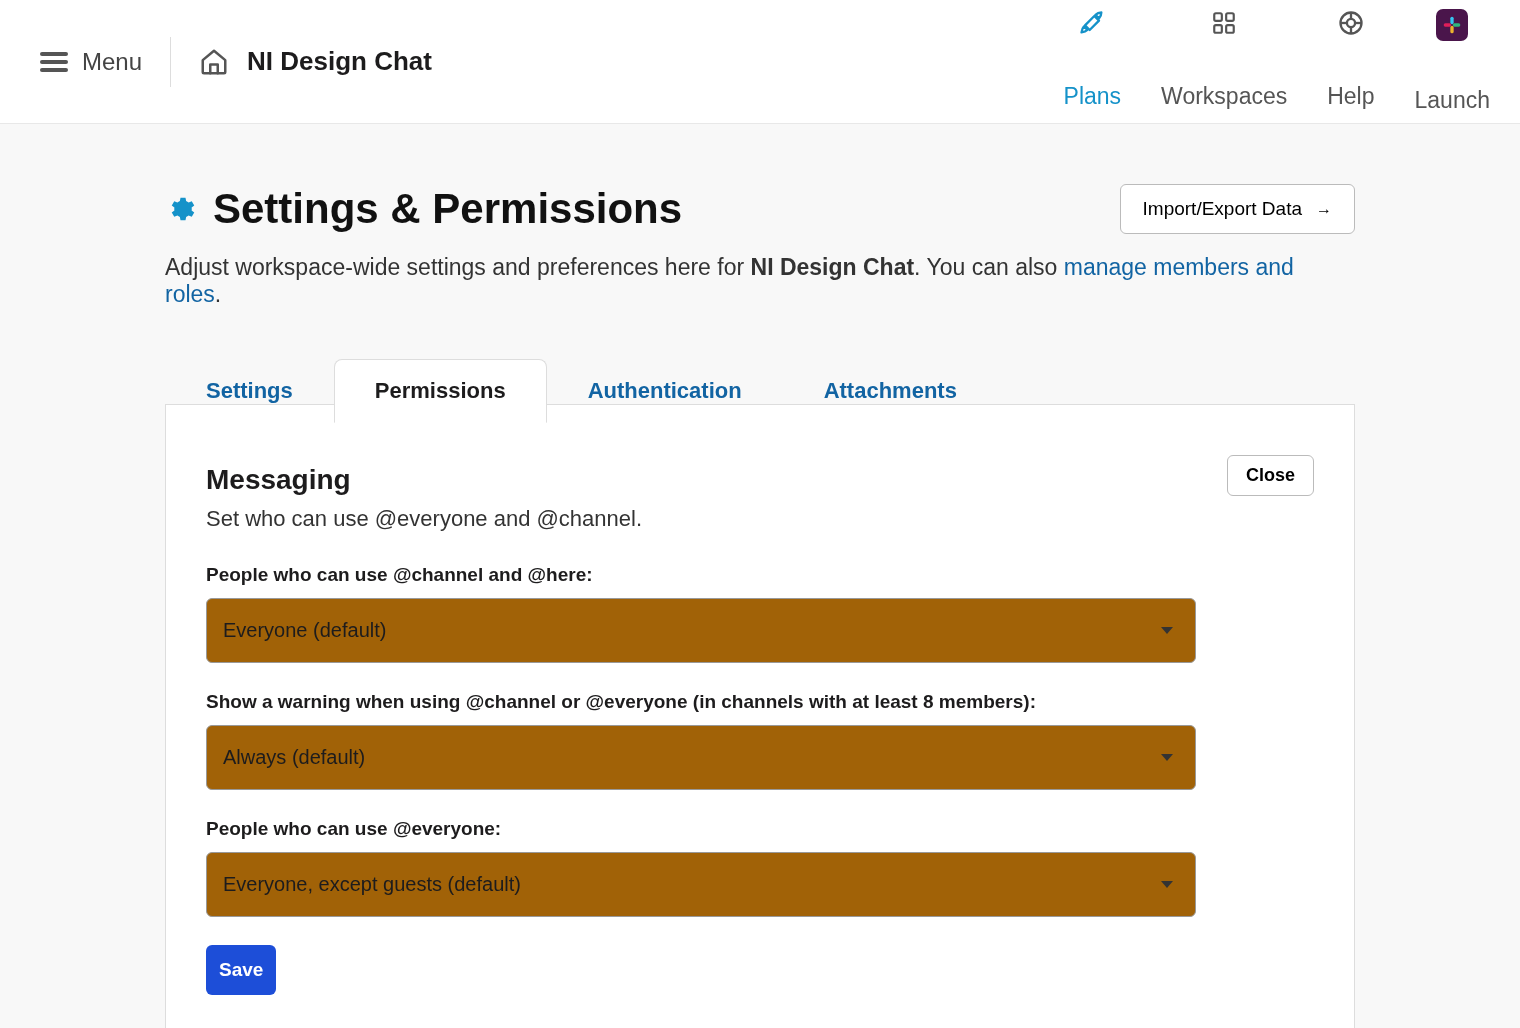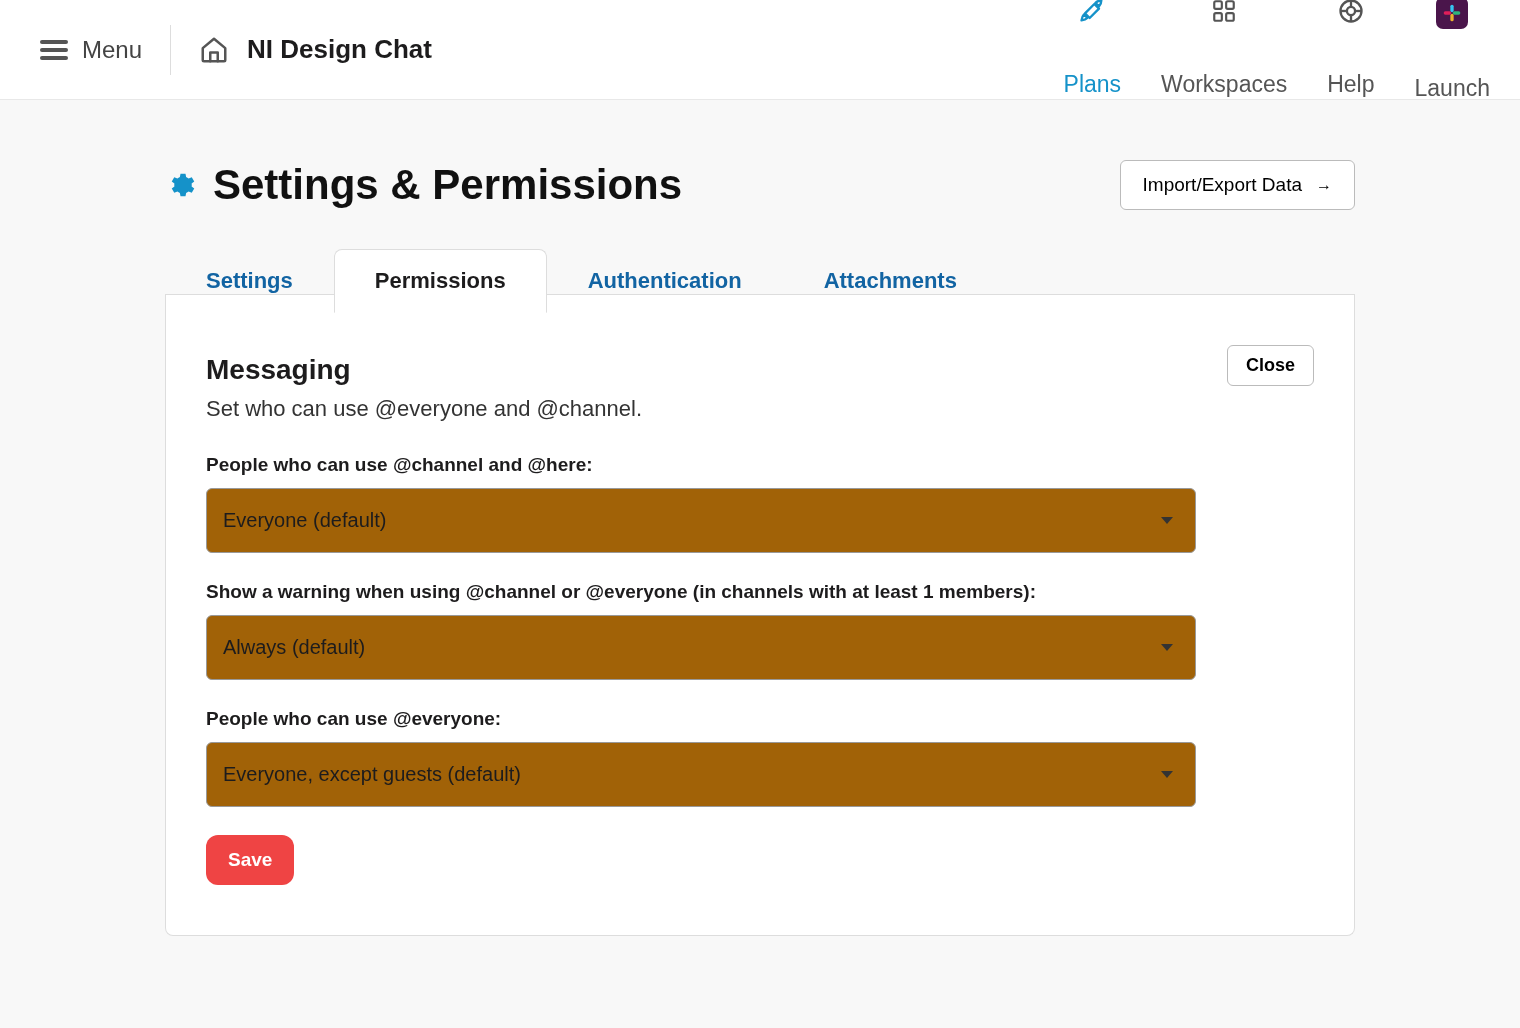--- a/index.html
+++ b/index.html
@@ -8,21 +8,21 @@
     font-family: -apple-system, BlinkMacSystemFont, "Segoe UI", Helvetica, Arial, sans-serif;
     background: #f8f8f8;
     color: #1d1c1d;
   }
   .topbar {
     background: #fff;
     border-bottom: 1px solid #e8e8e8;
     display: flex;
     align-items: center;
     padding: 0 30px 0 40px;
-    height: 100px;
+    height: 124px;
   }
   .menu-btn {
     display: flex;
     align-items: center;
     gap: 14px;
     cursor: pointer;
     padding-right: 28px;
   }
   .hamburger {
     display: inline-block;
@@ -214,25 +214,25 @@
     -webkit-appearance: none;
   }
   .select-caret {
     position: absolute;
     right: 22px;
     top: 50%;
     transform: translateY(-50%);
     pointer-events: none;
   }
   .save-btn {
-    background: #ef4444;
+    background: #1d4ed8;
     color: #fff;
     border: none;
-    border-radius: 12px;
-    padding: 14px 22px;
+    border-radius: 6px;
+    padding: 14px 13px;
     font-size: 19px;
     font-weight: 700;
     cursor: pointer;
   }
   .arrow-right {
     font-size: 16px;
   }
 </style>
 </head>
 <body>
@@ -312,20 +312,23 @@
       </svg>
     </span>
     <span class="page-title">Settings &amp; Permissions</span>
     <div class="spacer"></div>
     <button class="import-btn">
       <span>Import/Export Data</span>
       <span class="arrow-right">→</span>
     </button>
   </div>
 
+  <div class="subtitle">
+    <span>Adjust workspace-wide settings and preferences here for </span><strong>NI Design Chat</strong><span>. You can also </span><a href="#">manage members and roles</a><span>.</span>
+  </div>
 
   <div class="tabs">
     <div class="tab">Settings</div>
     <div class="tab active">Permissions</div>
     <div class="tab">Authentication</div>
     <div class="tab">Attachments</div>
   </div>
 
   <div class="panel">
     <div class="section-header">
@@ -340,21 +343,21 @@
         <div class="select">Everyone (default)</div>
         <span class="select-caret">
           <svg width="14" height="10" viewBox="0 0 14 10">
               <path d="M1 1 L7 8 L13 1 Z" fill="#333"></path>
             </svg>
         </span>
       </div>
     </div>
 
     <div class="field">
-      <label class="field-label">Show a warning when using @channel or @everyone (in channels with at least 1 members):</label>
+      <label class="field-label">Show a warning when using @channel or @everyone (in channels with at least 8 members):</label>
       <div class="select-wrap">
         <div class="select">Always (default)</div>
         <span class="select-caret">
           <svg width="14" height="10" viewBox="0 0 14 10">
               <path d="M1 1 L7 8 L13 1 Z" fill="#333"></path>
             </svg>
         </span>
       </div>
     </div>
 

